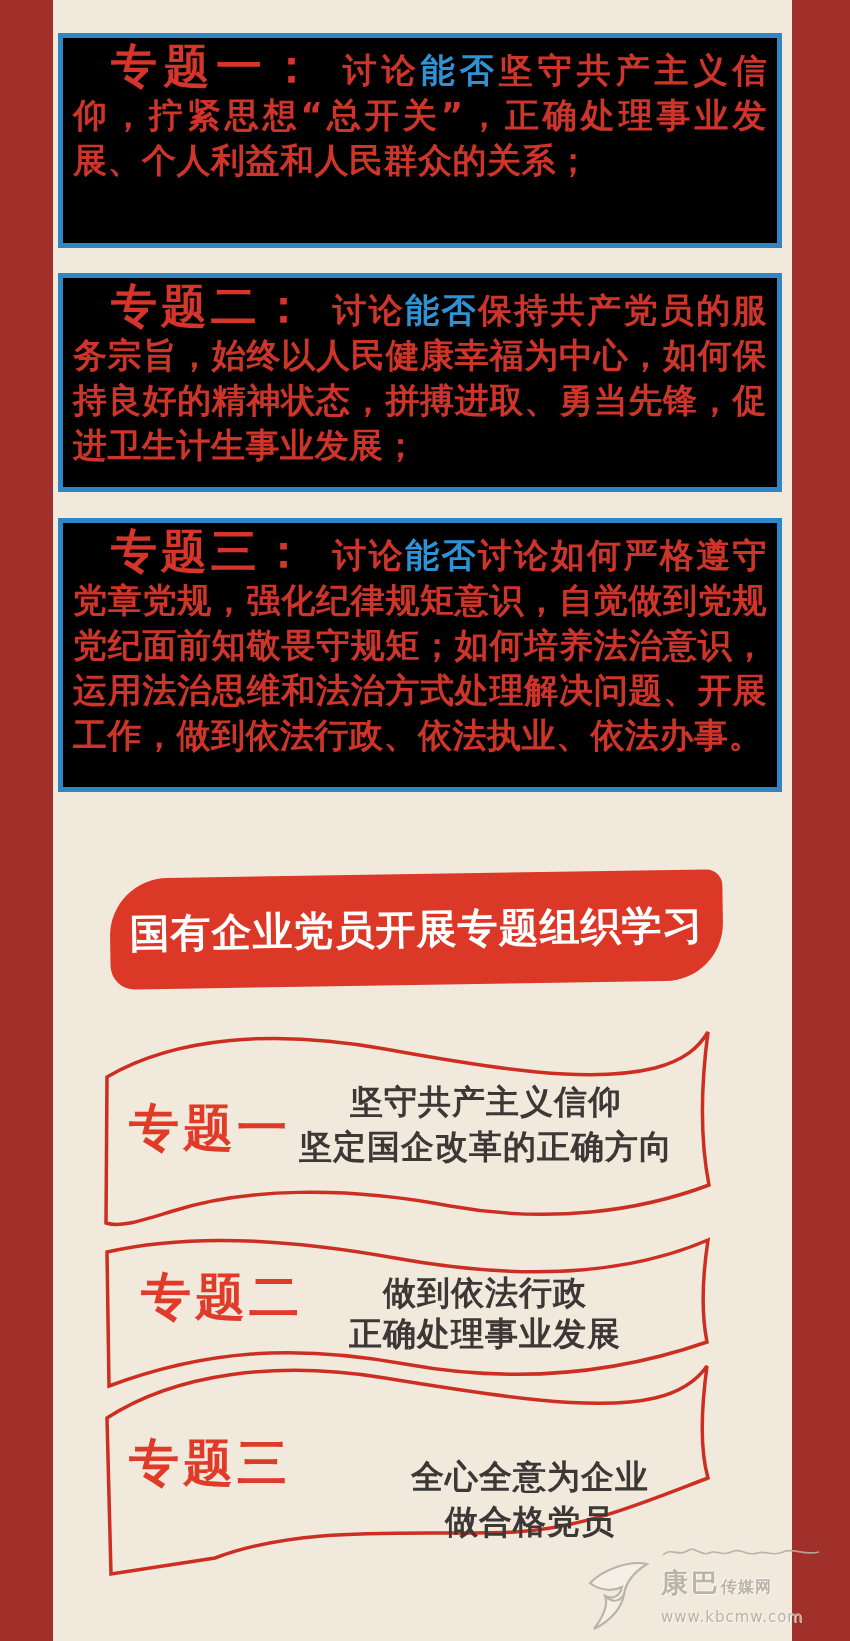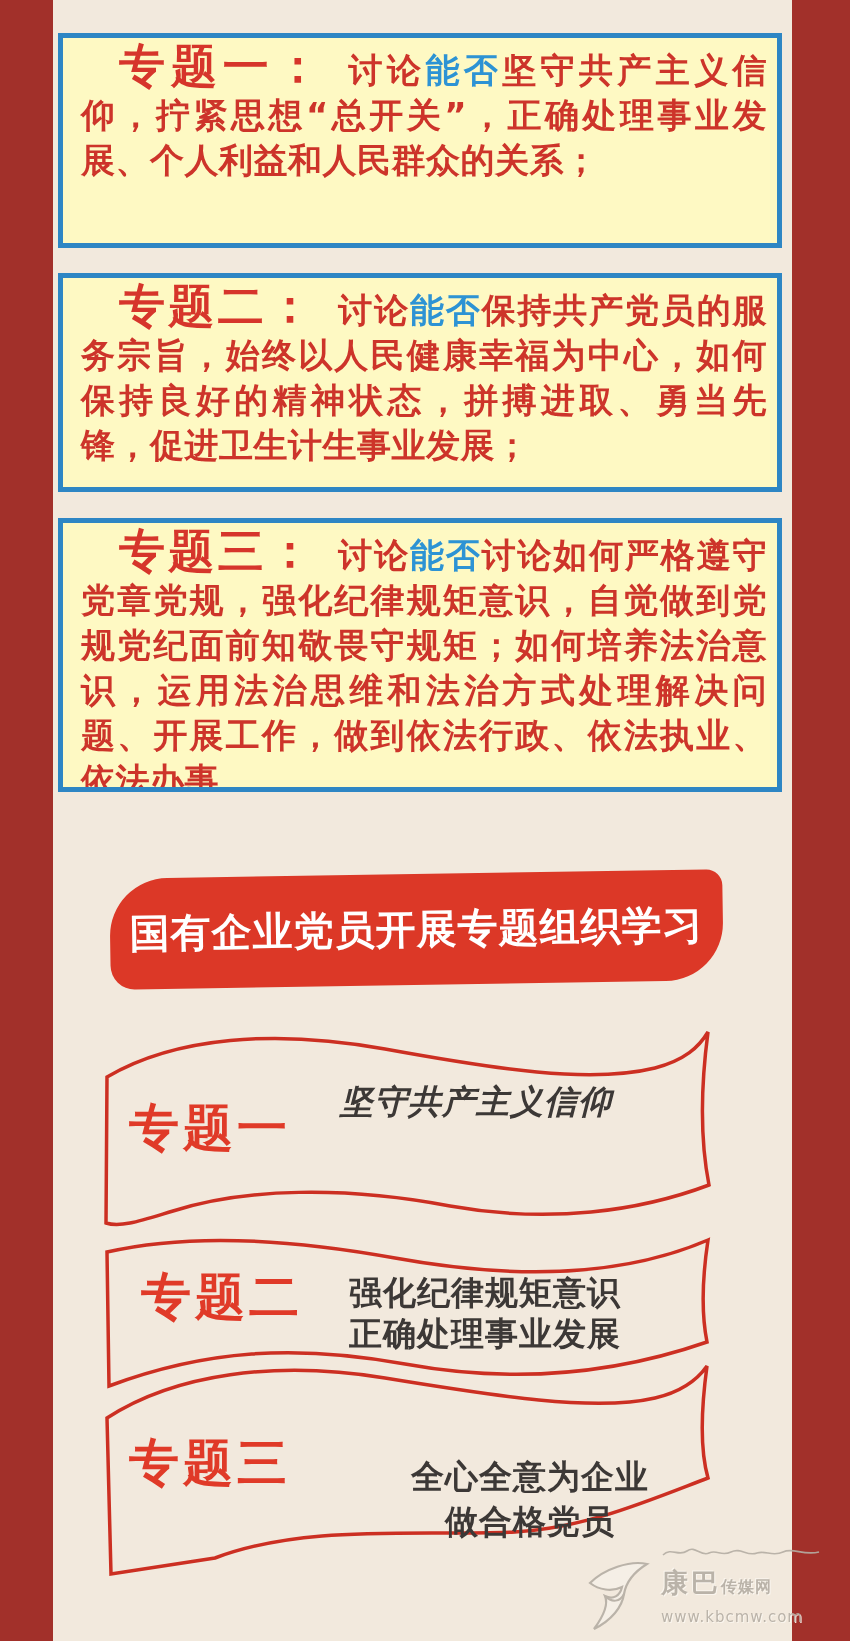--- a/index.html
+++ b/index.html
@@ -9,21 +9,21 @@
     background:#f2e9dd;overflow:hidden;
     font-family:"DejaVu Sans","Liberation Sans",sans-serif;
   }
   .side-border{position:absolute;top:0;height:1641px;background:#a2302a;z-index:1;}
   .side-border.left{left:0;width:53px;}
   .side-border.right{left:792px;width:58px;}
 
   
   .topic-box{
     position:absolute;left:58px;width:724px;
-    border:5px solid #2e86c4;background:#fef9c3;z-index:2;overflow:hidden;padding-left:8px;
+    border:5px solid #2e86c4;background:#000000;z-index:2;overflow:hidden;
   }
   .topic-box p{
     margin:0;padding:6px 10px 0 10px;
     font-size:34px;line-height:45px;color:#cd342a;font-weight:600;
     letter-spacing:0.5px;text-align:justify;
   }
   .box-title{
     font-size:46px;font-weight:800;color:#d6352b;
     margin:0 22px 0 38px;letter-spacing:2px;
   }
@@ -88,32 +88,33 @@
 
   <div id="banner">
     <span class="banner-label">国有企业党员开展专题组织学习</span>
   </div>
 
   <div class="flag" style="top:1027px;height:200px;">
     <svg viewBox="0 0 625 200" preserveAspectRatio="none">
       <path d="M 12 50 C 80 10, 180 2, 290 22 C 400 42, 495 57, 560 41 C 590 33, 604 20, 613 5 C 606 58, 605 112, 614 158 C 545 184, 455 197, 355 179 C 250 159, 150 161, 78 184 C 48 193, 26 201, 11 196 Z" fill="none" stroke="#cc2f22" stroke-width="3.5"></path>
     </svg>
     <div class="flag-title" style="left:34px;top:68px;">专题一</div>
-    <div class="flag-lines" style="left:156px;top:52px;width:450px;line-height:45px;font-style:italic;">
+    <div class="flag-lines" style="left:166px;top:52px;width:450px;line-height:45px;">
       <div>坚守共产主义信仰</div>
+      <div>坚定国企改革的正确方向</div>
     </div>
   </div>
 
   <div class="flag" style="top:1232px;height:160px;">
     <svg viewBox="0 0 625 160" preserveAspectRatio="none">
       <path d="M 12 20 C 90 2, 190 6, 300 26 C 410 46, 520 48, 613 8 C 607 48, 606 80, 612 110 C 520 142, 420 152, 310 132 C 200 112, 110 118, 14 154 Z" fill="none" stroke="#cc2f22" stroke-width="3.5"></path>
     </svg>
     <div class="flag-title" style="left:34px;top:32px;margin-left:12px;">专题二</div>
     <div class="flag-lines" style="left:165px;top:40px;width:450px;line-height:41px;">
-      <div>强化纪律规矩意识</div>
+      <div>做到依法行政</div>
       <div>正确处理事业发展</div>
     </div>
   </div>
 
   <div class="flag" style="top:1360px;height:220px;">
     <svg viewBox="0 0 625 220" preserveAspectRatio="none">
       <path d="M 12 58 C 80 14, 180 0, 290 18 C 400 36, 500 52, 560 38 C 590 31, 605 16, 612 6 C 606 50, 605 90, 613 118 C 550 142, 490 168, 420 172 C 320 176, 210 164, 120 198 L 16 214 Z" fill="none" stroke="#cc2f22" stroke-width="3.5"></path>
     </svg>
     <div class="flag-title" style="left:34px;top:70px;">专题三</div>
     <div class="flag-lines" style="left:245px;top:94px;width:380px;line-height:45px;">

